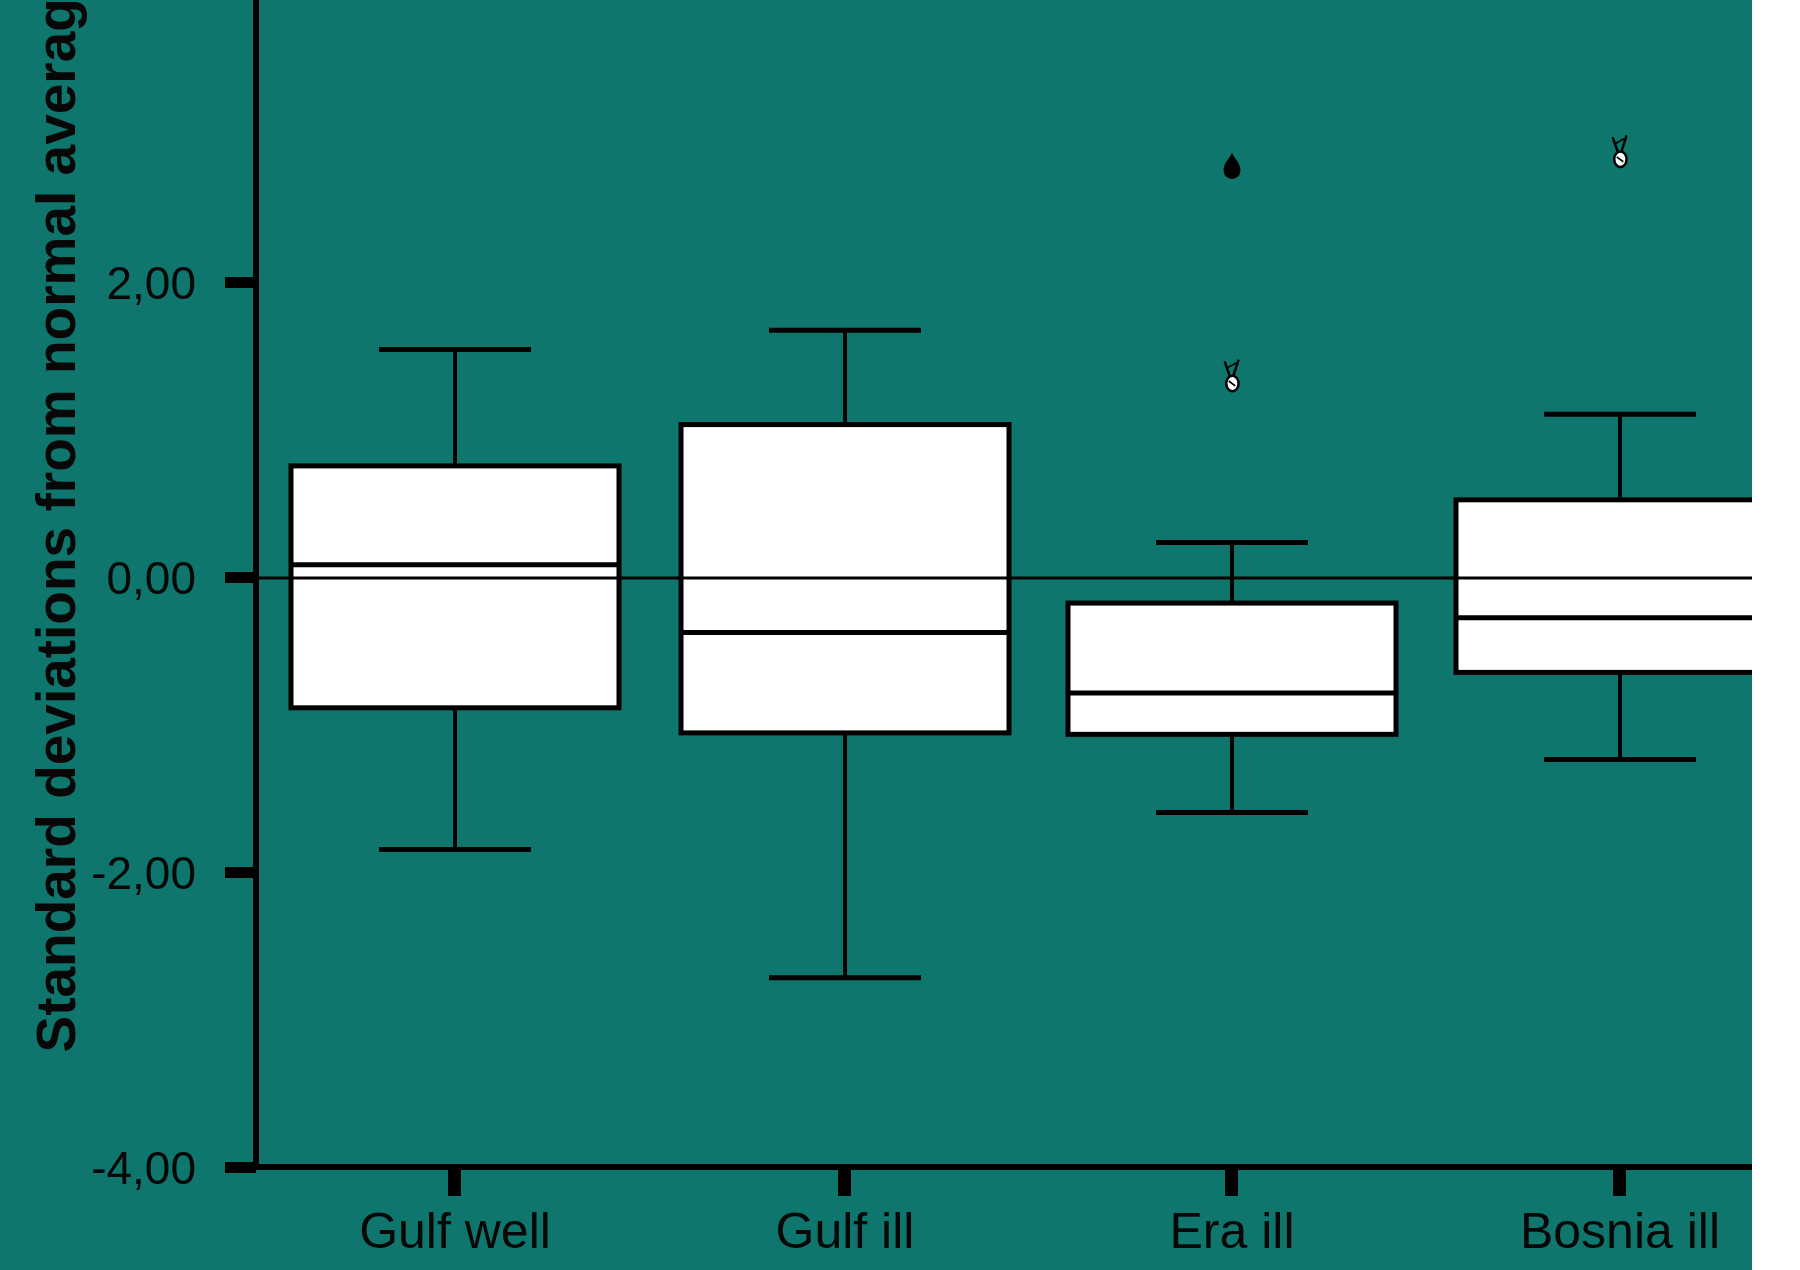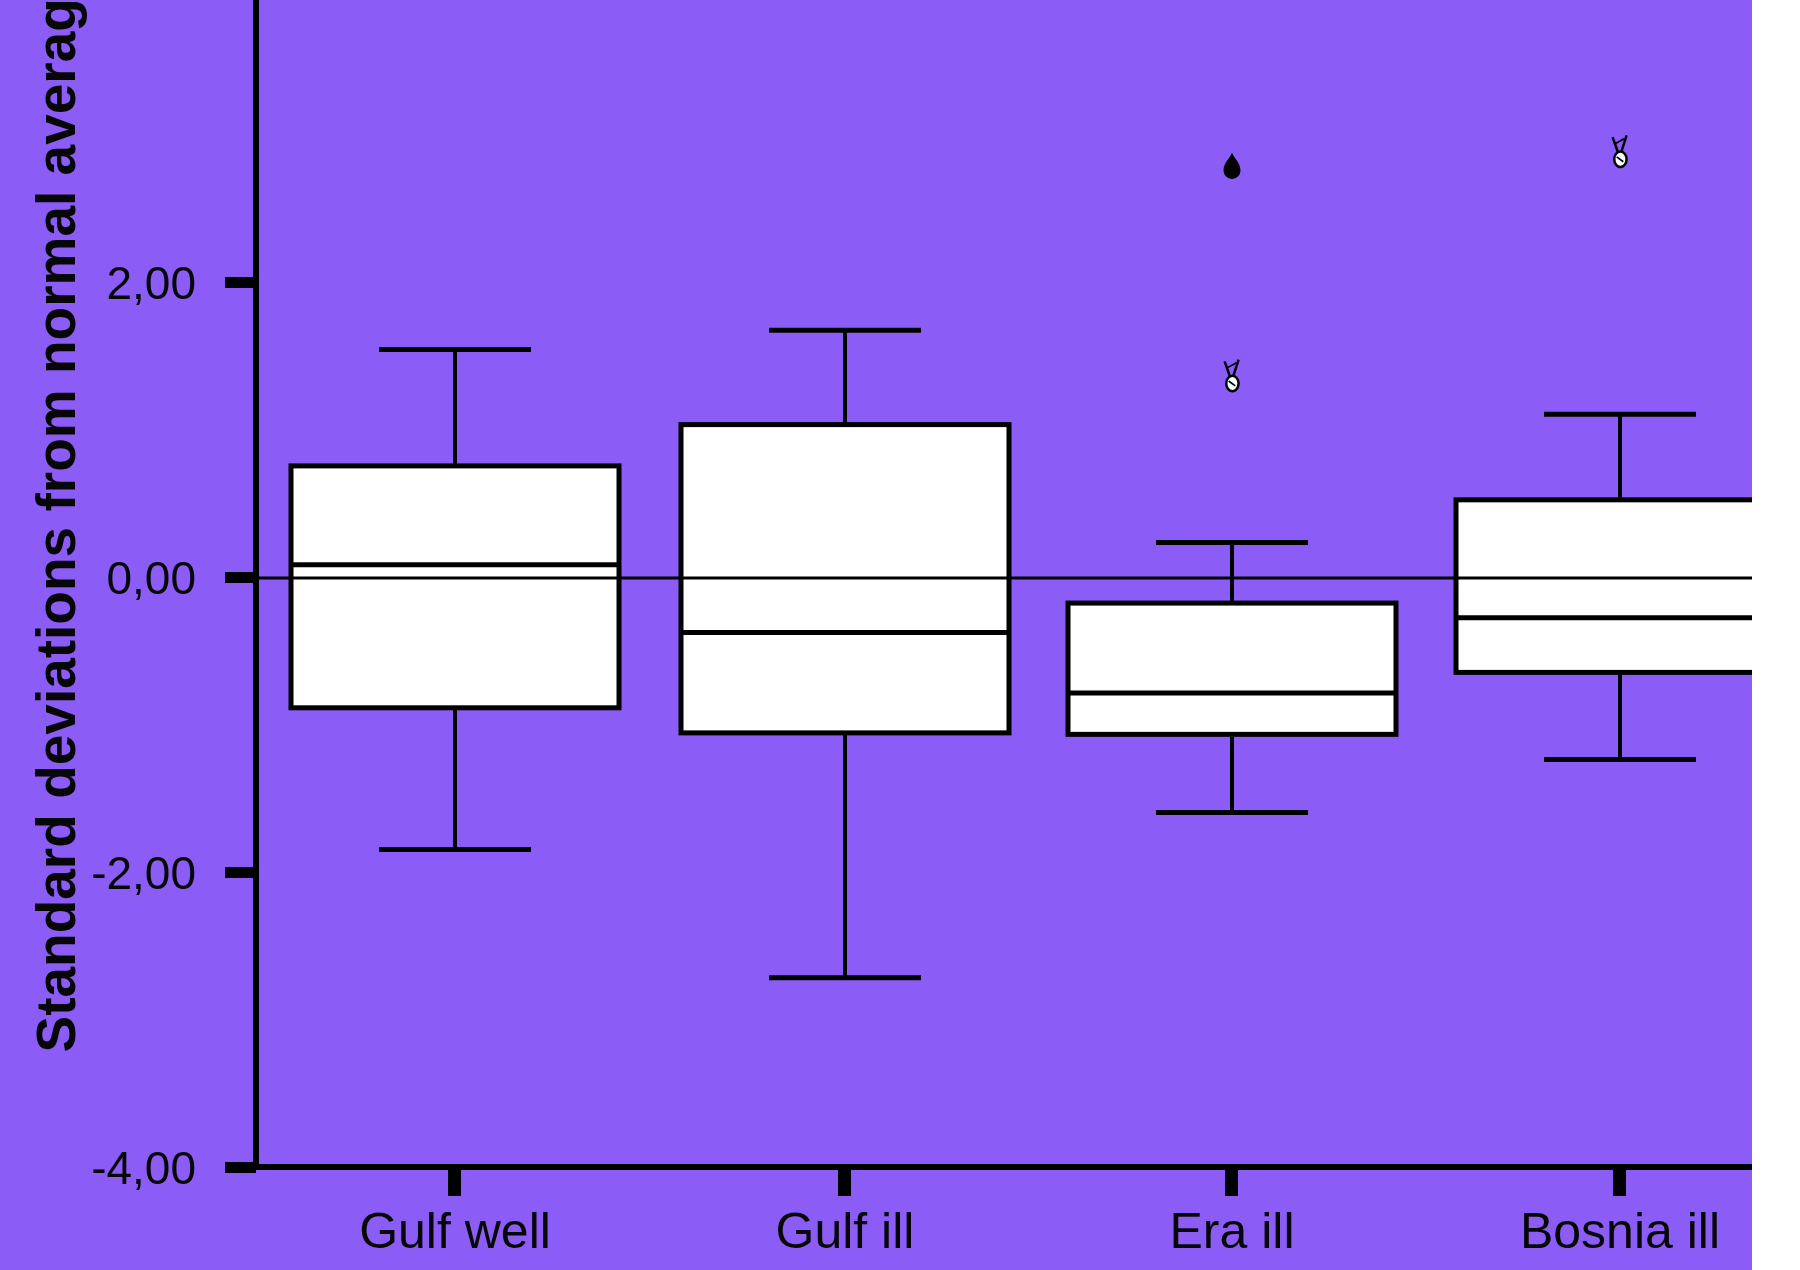--- a/index.html
+++ b/index.html
@@ -1,16 +1,16 @@
 <!DOCTYPE html>
 <html><head>
 <meta charset="utf-8">
 <style>
   html,body{margin:0;padding:0;background:#ffffff;}
-  .figure{position:relative;width:1752px;height:1270px;background:#8b5cf6;overflow:hidden;
+  .figure{position:relative;width:1752px;height:1270px;background:#0f766e;overflow:hidden;
           font-family:"Liberation Sans", sans-serif;}
   svg text{font-family:"Liberation Sans", sans-serif;fill:#070707;}
   .ytick-label{font-size:46px;}
   .xcat-label{font-size:50px;}
   .ytitle{font-size:55px;font-weight:bold;}
 </style>
 </head>
 <body>
 
 <div class="figure">

